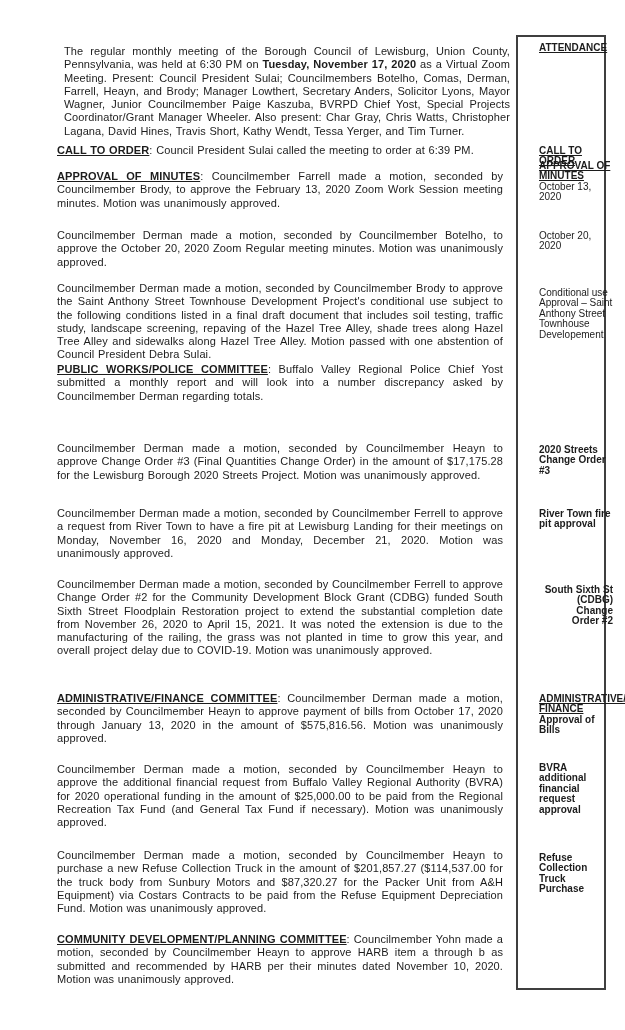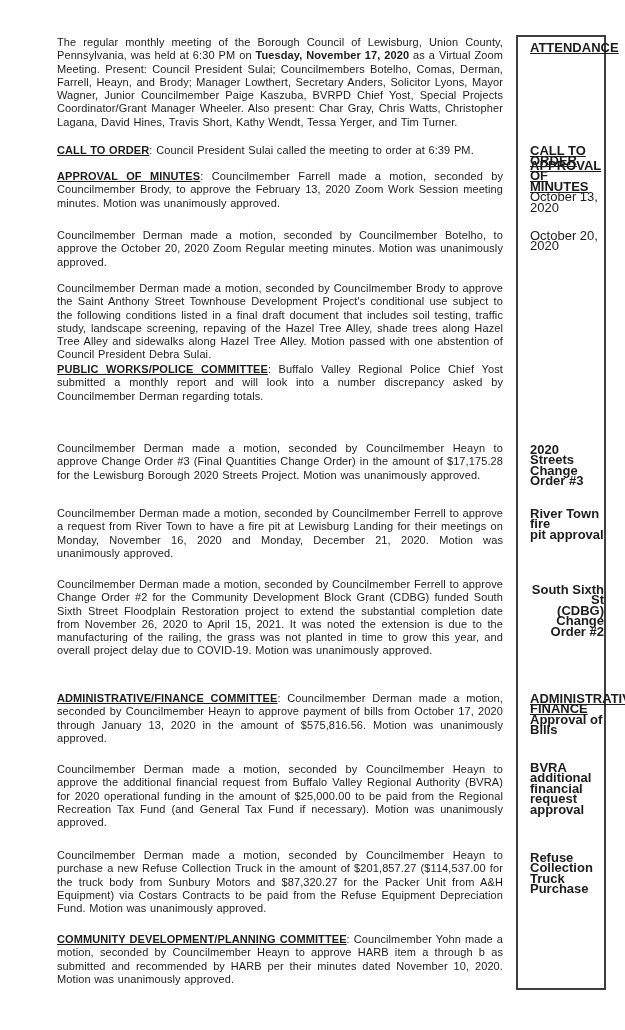--- a/index.html
+++ b/index.html
@@ -31,32 +31,32 @@
     position: absolute;
     left: 516px;
     top: 35px;
     width: 86px;
     height: 951px;
     border: 2px solid #3f3f3f;
     background: #ffffff;
   }
   .note {
     position: absolute;
-    left: 12px;
+    left: 21px;
     width: 74px;
-    font-size: 13px;
+    font-size: 10px;
     line-height: 10.4px;
     white-space: pre-line;
   }
   .note .t { font-weight: bold; text-decoration: underline; }
   .note .s { font-weight: normal; }
   .note .s.b { font-weight: bold; }
 
   
-  .p0  { top: 36px; }
+  .p0  { top: 45px; margin-left: 7px; }
   .p1  { top: 144px; }
   .p2  { top: 170px; }
   .p3  { top: 229px; }
   .p4  { top: 282px; }
   .p5  { top: 363px; }
   .p6  { top: 442px; }
   .p7  { top: 507px; }
   .p8  { top: 578px; }
   .p9  { top: 692px; }
   .p10 { top: 763px; }
@@ -117,20 +117,25 @@
 
     <div class="note n0"><div class="t">ATTENDANCE</div></div>
 
     <div class="note n1"><div class="t">CALL TO ORDER</div></div>
 
     <div class="note n2"><div class="t">APPROVAL OF
 MINUTES</div><div class="s">October 13, 2020</div></div>
 
     <div class="note n3"><div class="s">October 20, 2020</div></div>
 
+    <div class="note n4"><div class="s">Conditional use
+Approval – Saint
+Anthony Street
+Townhouse
+Developement</div></div>
 
 
     <div class="note n6"><div class="s b">2020 Streets
 Change Order #3</div></div>
 
     <div class="note n7"><div class="s b">River Town fire
 pit approval</div></div>
 
     <div class="note n8"><div class="s b">South Sixth St
 (CDBG) Change

